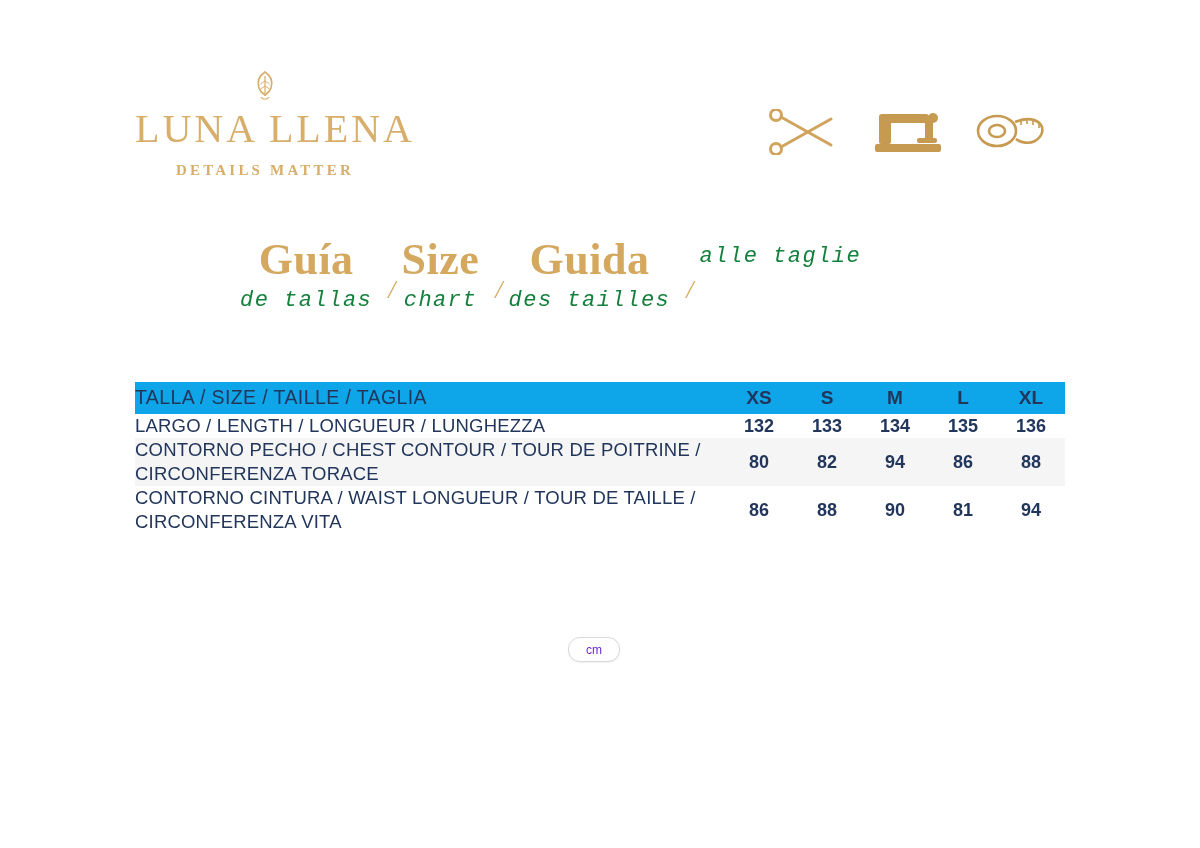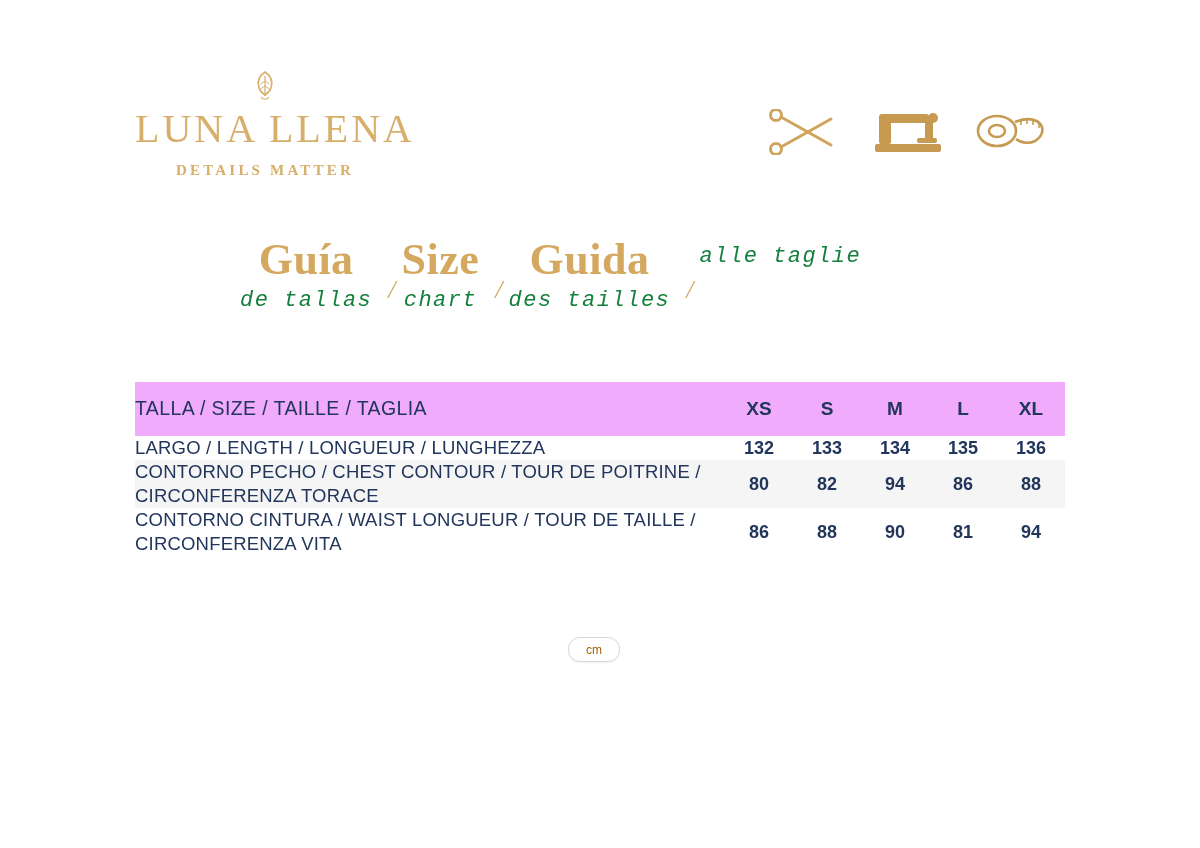--- a/index.html
+++ b/index.html
@@ -115,22 +115,22 @@
     width: 100%;
     border-collapse: collapse;
     table-layout: fixed;
   }
   table.size-table th,
   table.size-table td {
     border: none;
     padding: 0;
   }
   .row-head td {
-    background: #f0abfc;
-    height: 54px;
+    background: #0ea5e9;
+    height: 32px;
   }
   .row-alt td {
     background: #f5f5f5;
   }
   .label-cell {
     padding: 8px 0 8px 10px;
     font-size: 18.5px;
     color: #22365c;
     line-height: 1.3;
     letter-spacing: 0.2px;
@@ -159,21 +159,21 @@
     top: 637px;
     width: 50px;
     height: 23px;
     border: 1px solid #d9d9d9;
     border-radius: 12px;
     background: #ffffff;
     display: flex;
     align-items: center;
     justify-content: center;
     font-size: 12px;
-    color: #a16207;
+    color: #6d28d9;
     box-shadow: 0 1px 2px rgba(0,0,0,0.06);
   }
 </style>
 </head>
 <body>
 
 <div class="page">
 
   <div class="brand">
     <svg class="brand-mark" viewBox="0 0 40 34">

